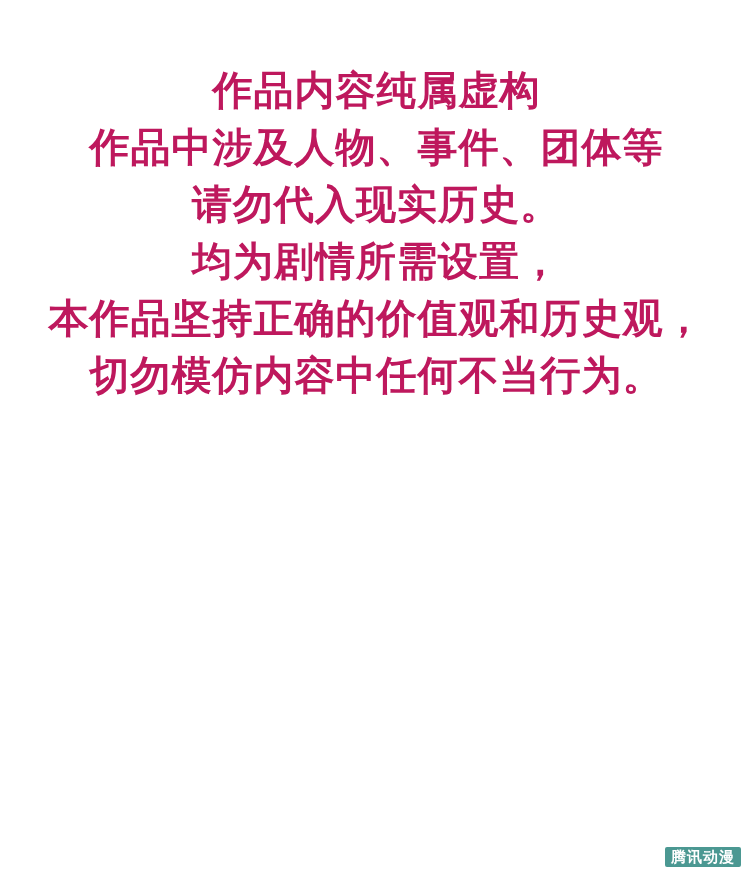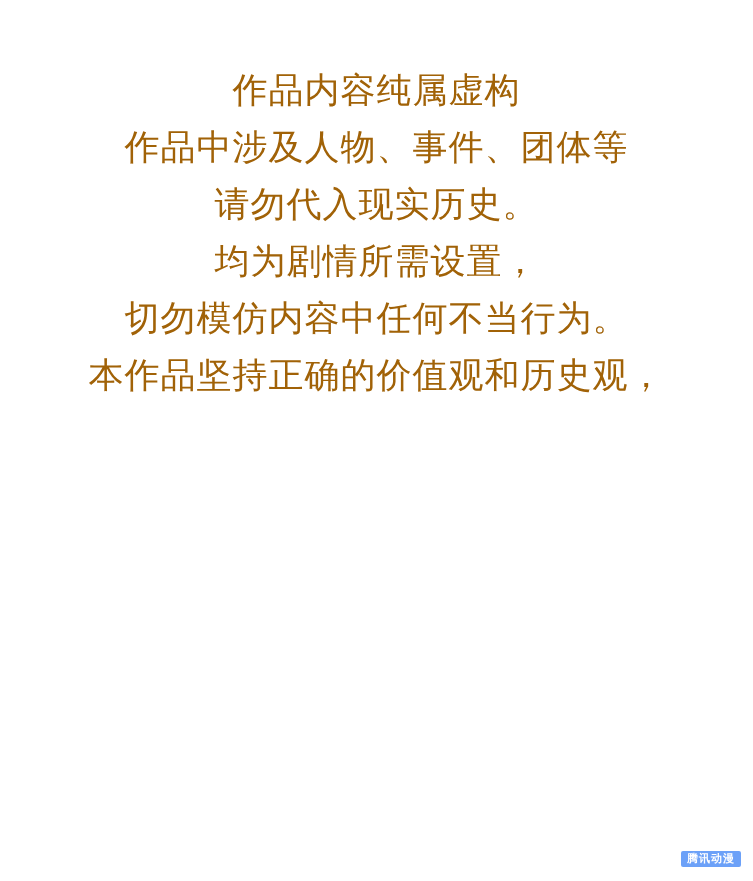--- a/index.html
+++ b/index.html
@@ -28,60 +28,60 @@
   .disclaimer-block {
     position: absolute;
     top: 62px;
     left: 0;
     width: 753px;
     text-align: center;
   }
 
   .disclaimer-line {
     display: block;
-    font-weight: 400;
-    font-size: 35px;
+    font-weight: 700;
+    font-size: 40px;
     line-height: 57px;
     letter-spacing: 1px;
-    color: #a16207;
+    color: #be185d;
     white-space: nowrap;
   }
 
   .watermark {
     position: absolute;
     right: 12px;
     bottom: 14px;
     display: flex;
     align-items: center;
     gap: 0;
     opacity: 0.75;
   }
   .watermark-badge {
-    background: #3b82f6;
+    background: #0f766e;
     color: #ffffff;
     font-family: "Liberation Sans", "DejaVu Sans", sans-serif;
-    font-size: 11px;
+    font-size: 15px;
     font-weight: 700;
     letter-spacing: 1px;
     padding: 2px 6px 3px 6px;
     border-radius: 2px;
     line-height: 1;
   }
 </style>
 </head>
 <body>
 
 <div class="page">
 
   <div class="disclaimer-block">
     <span class="disclaimer-line">作品内容纯属虚构</span>
     <span class="disclaimer-line">作品中涉及人物、事件、团体等</span>
     <span class="disclaimer-line">请勿代入现实历史。</span>
     <span class="disclaimer-line">均为剧情所需设置，</span>
+    <span class="disclaimer-line">本作品坚持正确的价值观和历史观，</span>
     <span class="disclaimer-line">切勿模仿内容中任何不当行为。</span>
-    <span class="disclaimer-line">本作品坚持正确的价值观和历史观，</span>
   </div>
 
   <div class="watermark">
     <span class="watermark-badge">腾讯动漫</span>
   </div>
 
 </div>
 
 </body></html>

